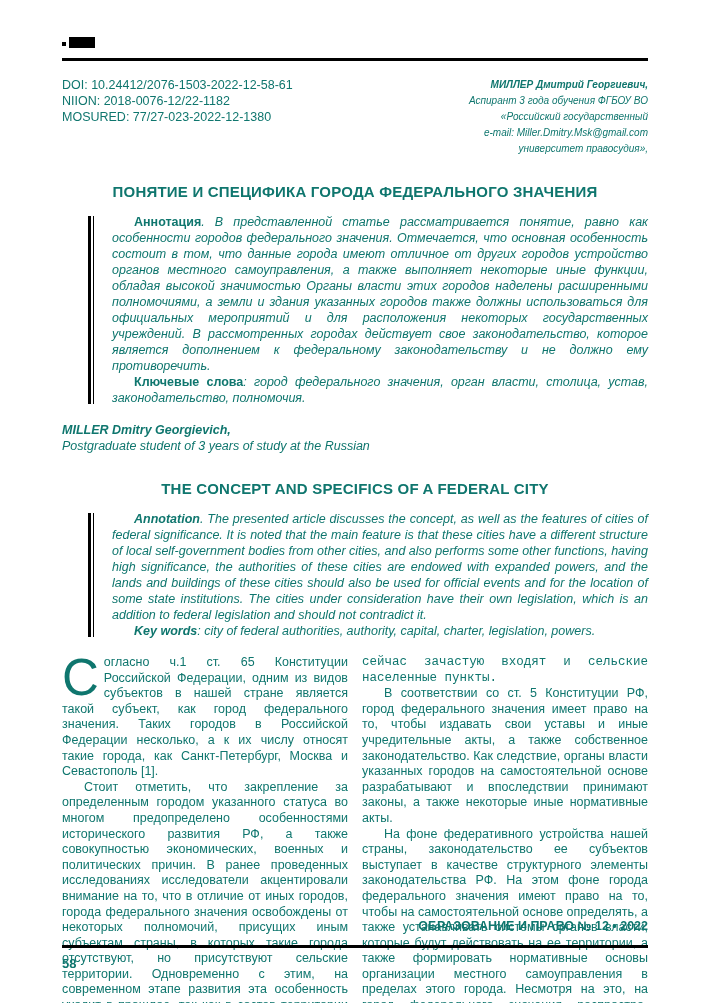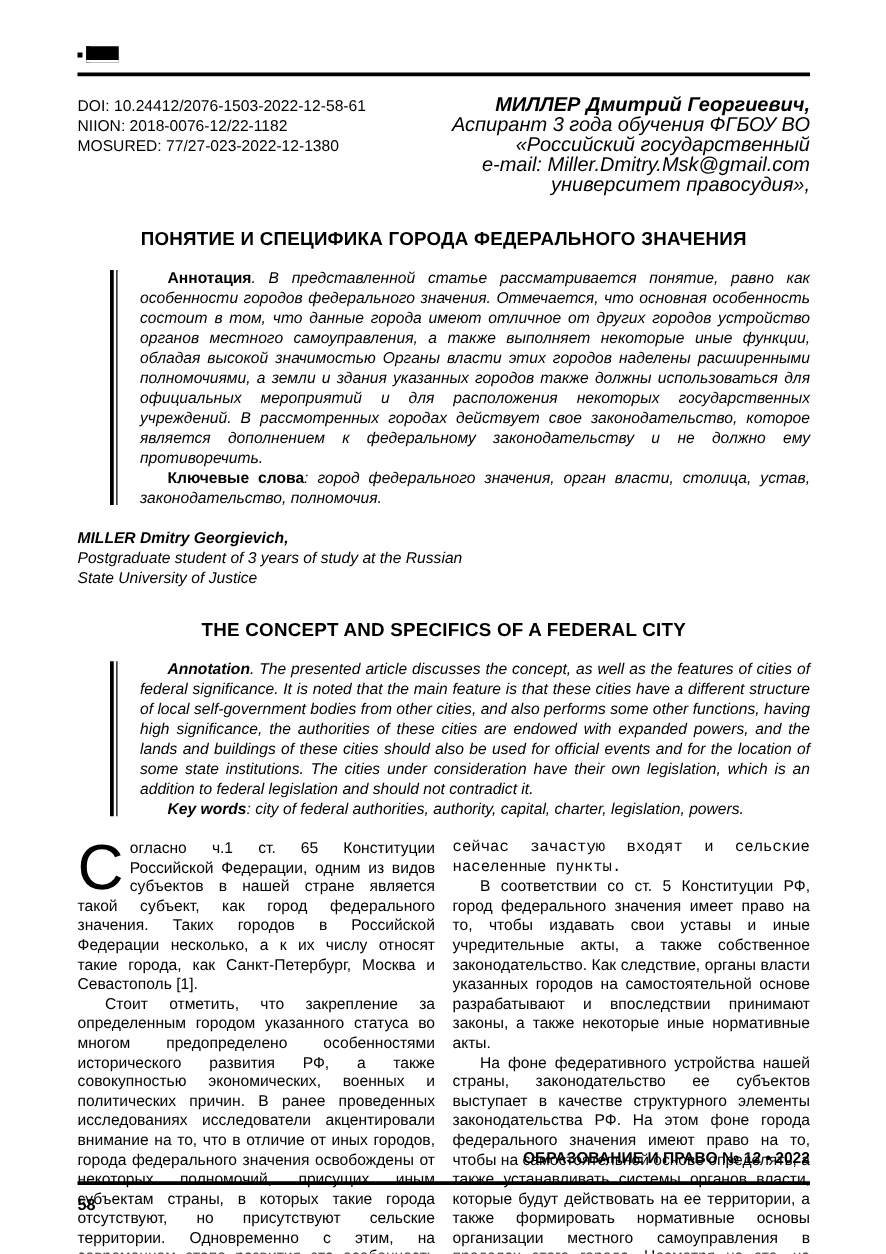--- a/index.html
+++ b/index.html
@@ -5,39 +5,39 @@
   html, body {
     margin: 0; padding: 0;
     width: 709px; height: 1003px;
     overflow: hidden;
     background: #ffffff;
   }
   .page {
     position: relative;
     width: 709px; height: 1003px;
     background: #ffffff;
-    color: #000000;
+    color: #0f766e;
     font-family: "Liberation Sans", sans-serif;
   }
   .content { padding: 36px 61px 0 62px; }
 
   
   .logo-row { display: flex; align-items: center; gap: 3px; height: 15px; }
   .logo-dot { width: 4px; height: 4px; background: #000; display: inline-block; }
   .logo-mark {
     width: 26px; height: 13px; background: #000; display: inline-block;
     box-shadow: inset 0 -2px 0 #fff, inset 3px 0 0 #000;
   }
 
   .top-rule { height: 3px; background: #000; margin-top: 7px; }
 
   
   .meta { display: flex; justify-content: space-between; margin-top: 16px; }
   .meta-left { font-size: 12.5px; line-height: 16px; white-space: nowrap; }
-  .meta-right { text-align: right; font-style: italic; font-size: 16px; line-height: 16px; }
+  .meta-right { text-align: right; font-style: italic; font-size: 10px; line-height: 16px; }
   .meta-right .author-name { font-weight: bold; }
 
   .title-ru, .title-en {
     text-align: center; font-weight: bold; font-size: 15px;
     letter-spacing: 0.2px; margin-top: 26px;
   }
 
   
   .ann-block {
     position: relative;
@@ -124,21 +124,20 @@
     <div class="title-ru">ПОНЯТИЕ И СПЕЦИФИКА ГОРОДА ФЕДЕРАЛЬНОГО ЗНАЧЕНИЯ</div>
 
     <div class="ann-block">
       <p class="ann-par"><span class="lead">Аннотация</span><span>. В представленной статье рассматривается понятие, равно как особенности городов федерального значения. Отмечается, что основная особенность состоит в том, что данные города имеют отличное от других городов устройство органов местного самоуправления, а также выполняет некоторые иные функции, обладая высокой значимостью Органы власти этих городов наделены расширенными полномочиями, а земли и здания указанных городов также должны использоваться для официальных мероприятий и для расположения некоторых государственных учреждений. В рассмотренных городах действует свое законодательство, которое является дополнением к федеральному законодательству и не должно ему противоречить.</span></p>
       <p class="ann-par"><span class="lead">Ключевые слова</span><span>: город федерального значения, орган власти, столица, устав, законодательство, полномочия.</span></p>
     </div>
 
     <div class="en-author">
       <div class="author-name">MILLER Dmitry Georgievich,</div>
       <div>Postgraduate student of 3 years of study at the Russian</div>
-      <div>State University of Justice</div>
     </div>
 
     <div class="title-en">THE CONCEPT AND SPECIFICS OF A FEDERAL CITY</div>
 
     <div class="ann-block">
       <p class="ann-par en"><span class="lead">Annotation</span><span>. The presented article discusses the concept, as well as the features of cities of federal significance. It is noted that the main feature is that these cities have a different structure of local self-government bodies from other cities, and also performs some other functions, having high significance, the authorities of these cities are endowed with expanded powers, and the lands and buildings of these cities should also be used for official events and for the location of some state institutions. The cities under consideration have their own legislation, which is an addition to federal legislation and should not contradict it.</span></p>
       <p class="ann-par en"><span class="lead">Key words</span><span>: city of federal authorities, authority, capital, charter, legislation, powers.</span></p>
     </div>
 
     <div class="cols">

